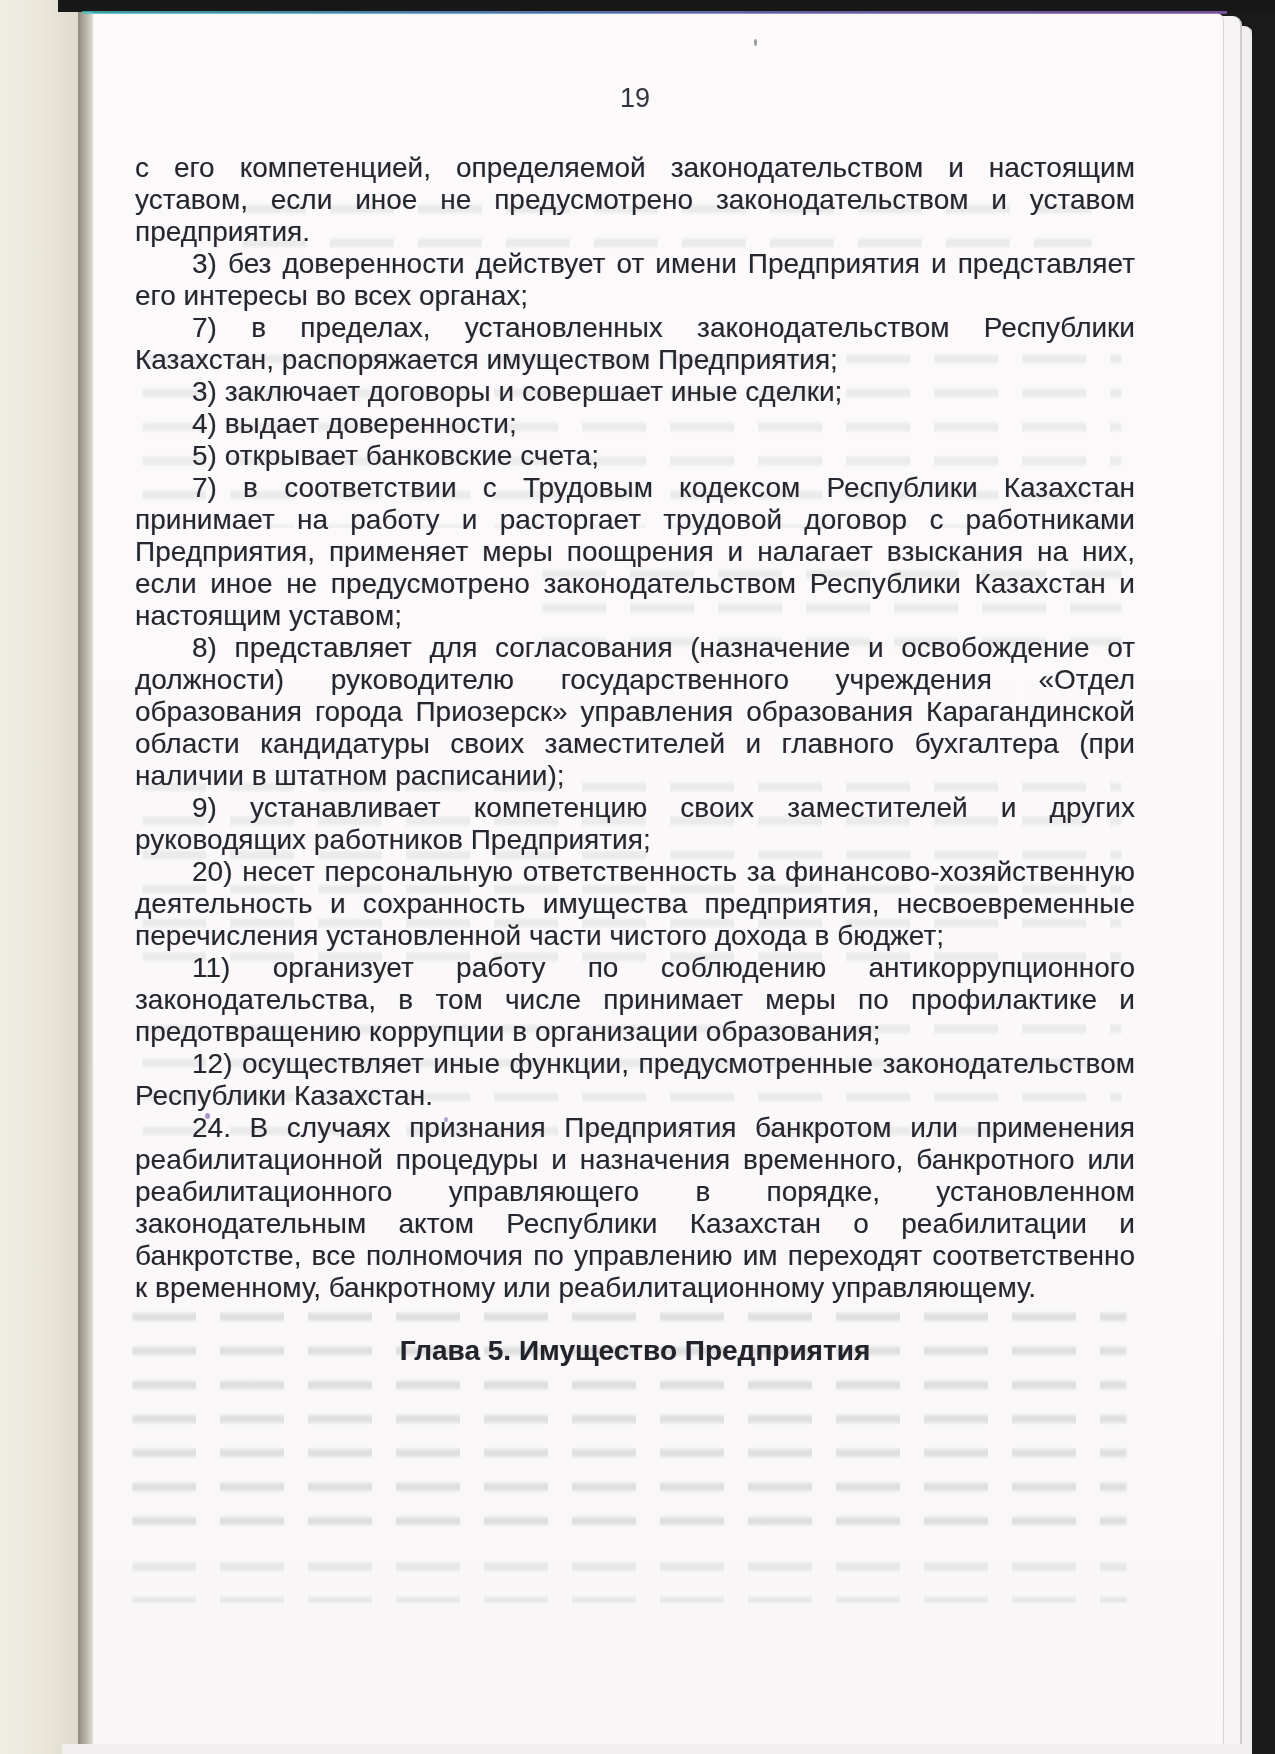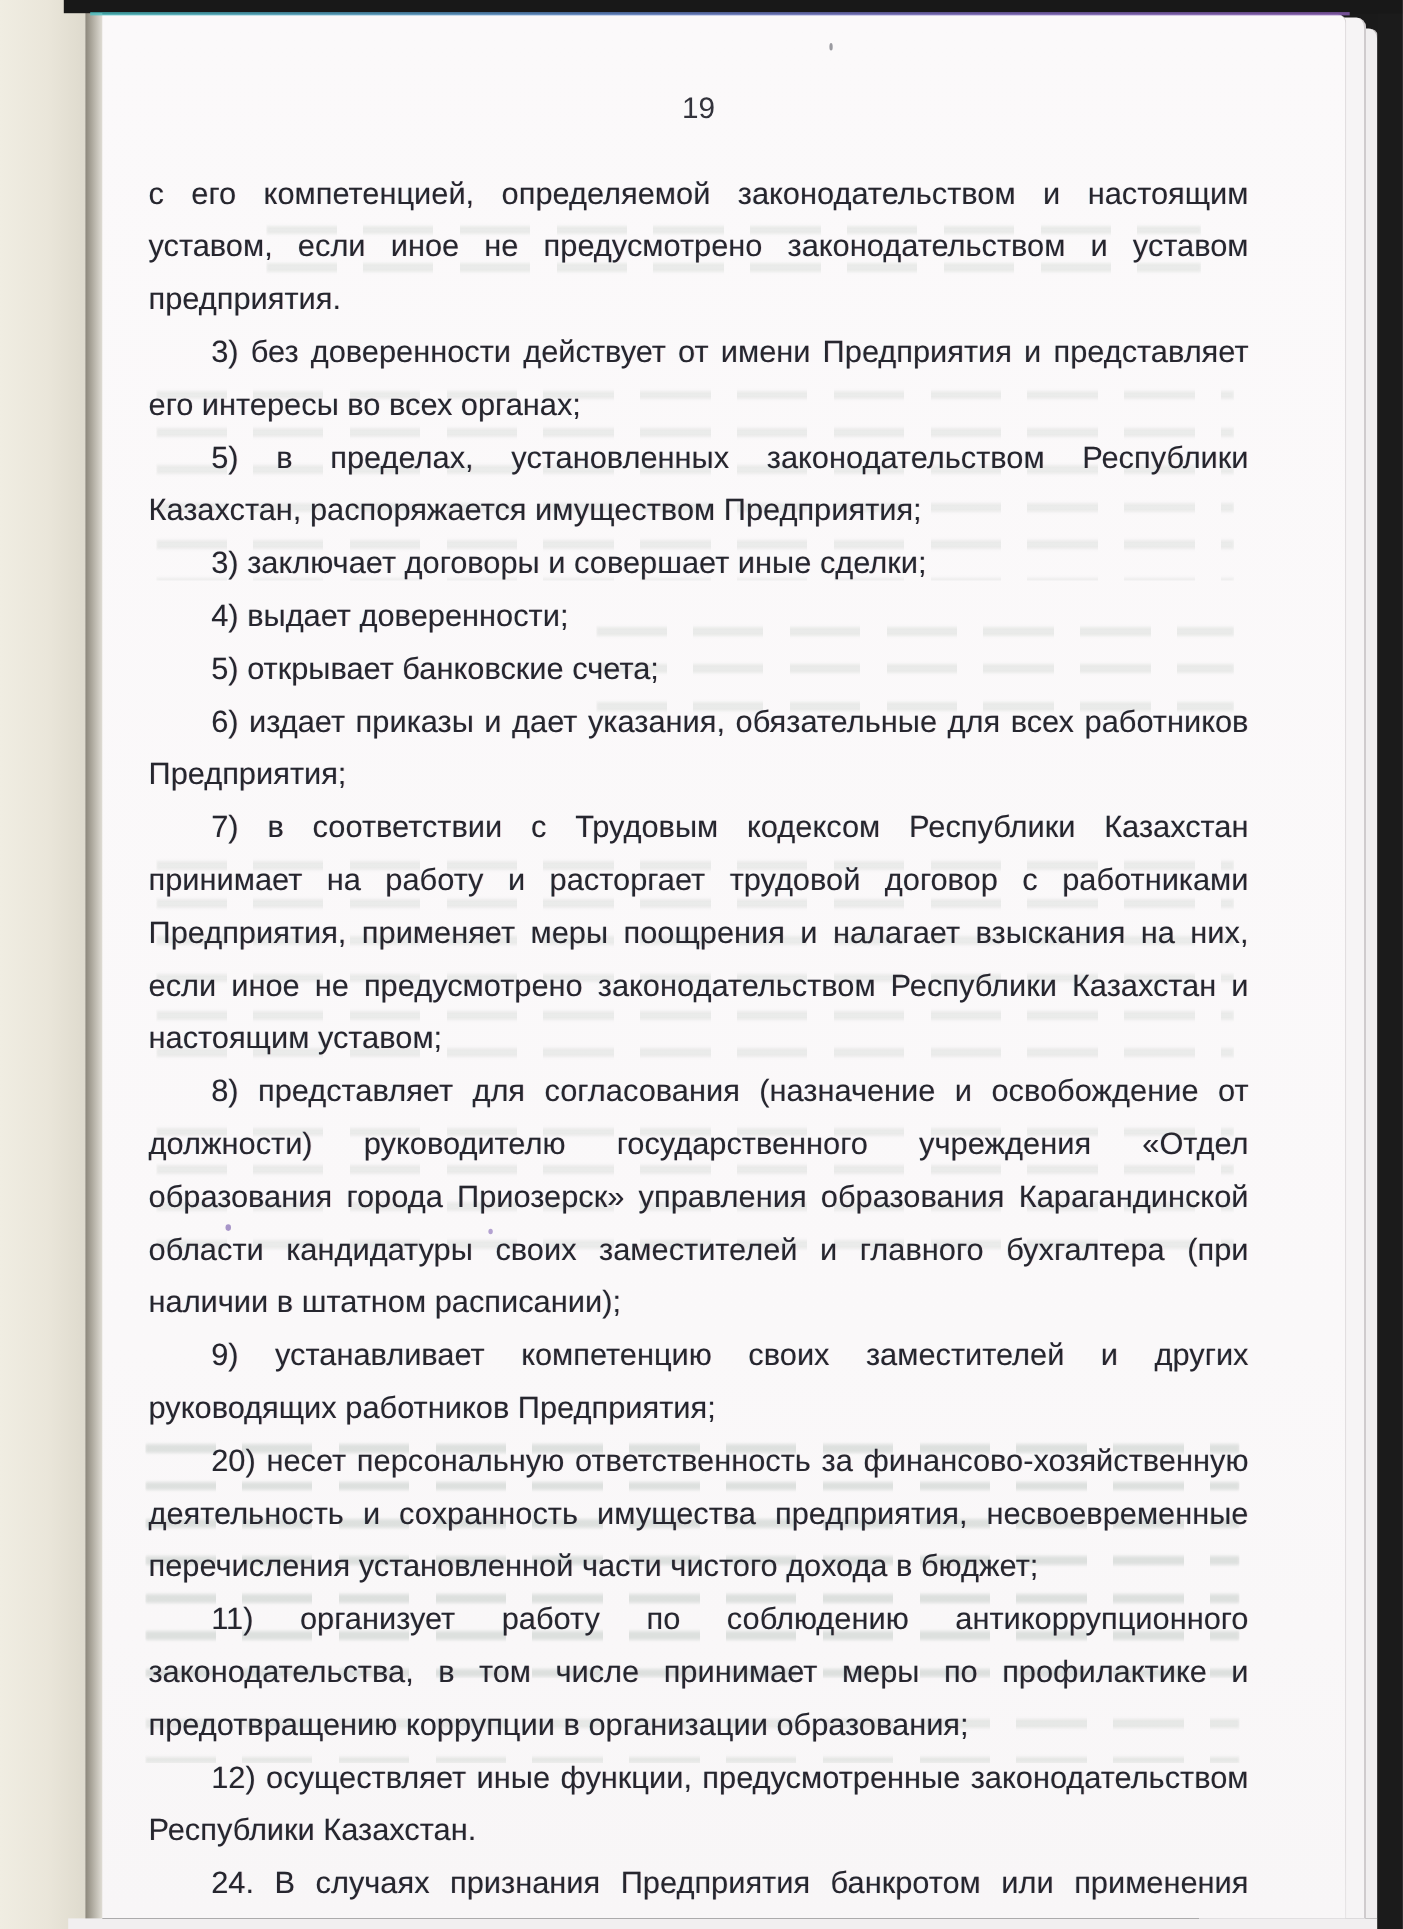--- a/index.html
+++ b/index.html
@@ -82,21 +82,21 @@
   }
   .page-number {
     text-align: center;
     font-size: 27px;
     margin: 0 0 38px 0;
     color: #33333c;
   }
   .content p {
     margin: 0;
     font-size: 28px;
-    line-height: 48px;
+    line-height: 32px;
     text-align: justify;
     text-indent: 57px;
     text-shadow: 0.5px 0 0.5px rgba(150,40,70,0.18), -0.5px 0 0.5px rgba(40,140,160,0.18);
   }
   .content p.continuation { text-indent: 0; }
   .chapter {
     margin: 30px 0 40px 0;
     font-size: 28px;
     line-height: 34px;
     font-weight: bold;
@@ -158,25 +158,24 @@
 
     <div class="speck s1"></div>
     <div class="speck s2"></div>
     <div class="speck s3"></div>
 
     <div class="content">
       <div class="page-number">19</div>
 
       <p class="continuation">с его компетенцией, определяемой законодательством и настоящим уставом, если иное не предусмотрено законодательством и уставом предприятия.</p>
       <p>3) без доверенности действует от имени Предприятия и представляет его интересы во всех органах;</p>
-      <p>5) в пределах, установленных законодательством Республики Казахстан, распоряжается имуществом Предприятия;</p>
+      <p>7) в пределах, установленных законодательством Республики Казахстан, распоряжается имуществом Предприятия;</p>
       <p>3) заключает договоры и совершает иные сделки;</p>
       <p>4) выдает доверенности;</p>
       <p>5) открывает банковские счета;</p>
-      <p>6) издает приказы и дает указания, обязательные для всех работников Предприятия;</p>
       <p>7) в соответствии с Трудовым кодексом Республики Казахстан принимает на работу и расторгает трудовой договор с работниками Предприятия, применяет меры поощрения и налагает взыскания на них, если иное не предусмотрено законодательством Республики Казахстан и настоящим уставом;</p>
       <p>8) представляет для согласования (назначение и освобождение от должности) руководителю государственного учреждения «Отдел образования города Приозерск» управления образования Карагандинской области кандидатуры своих заместителей и главного бухгалтера (при наличии в штатном расписании);</p>
       <p>9) устанавливает компетенцию своих заместителей и других руководящих работников Предприятия;</p>
       <p>20) несет персональную ответственность за финансово-хозяйственную деятельность и сохранность имущества предприятия, несвоевременные перечисления установленной части чистого дохода в бюджет;</p>
       <p>11) организует работу по соблюдению антикоррупционного законодательства, в том числе принимает меры по профилактике и предотвращению коррупции в организации образования;</p>
       <p>12) осуществляет иные функции, предусмотренные законодательством Республики Казахстан.</p>
       <p>24. В случаях признания Предприятия банкротом или применения реабилитационной процедуры и назначения временного, банкротного или реабилитационного управляющего в порядке, установленном законодательным актом Республики Казахстан о реабилитации и банкротстве, все полномочия по управлению им переходят соответственно к временному, банкротному или реабилитационному управляющему.</p>
 
       <div class="chapter">Глава 5. Имущество Предприятия</div>
 

